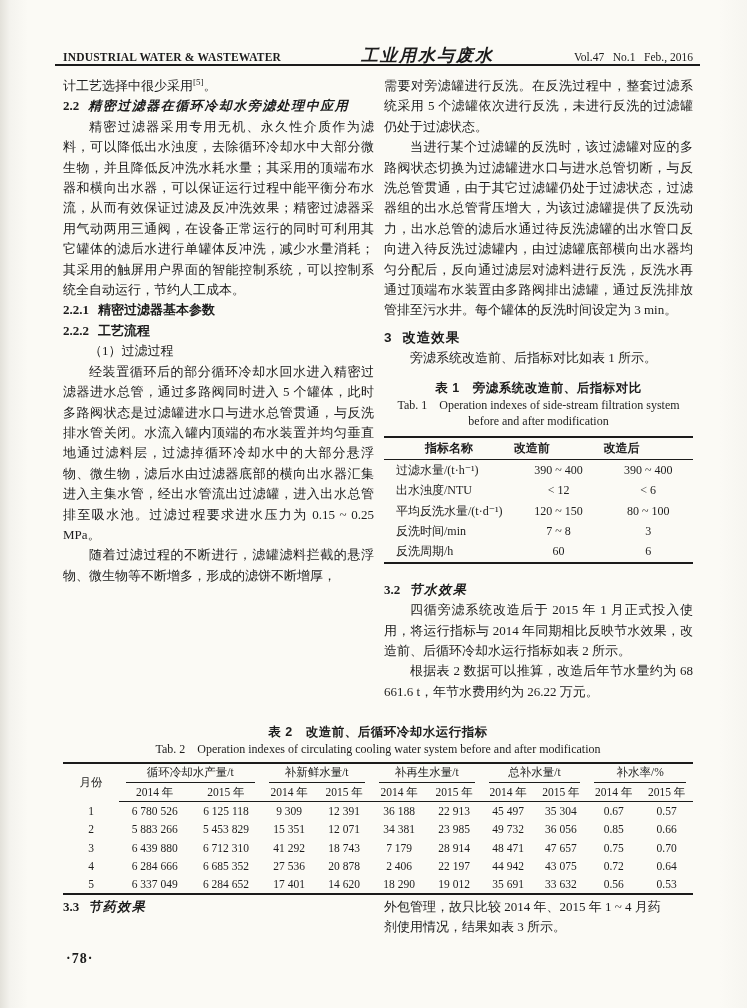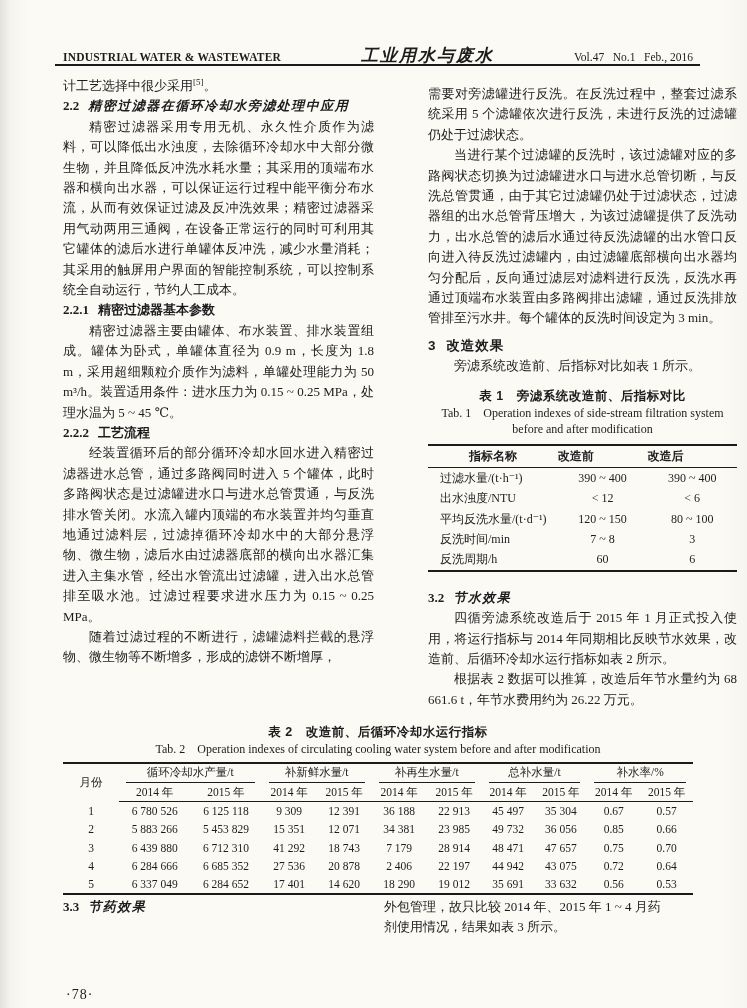--- a/index.html
+++ b/index.html
@@ -15,21 +15,21 @@
   }
   
   .hdr{position:absolute;left:63px;top:44px;width:630px;display:flex;align-items:baseline;justify-content:space-between;}
   .hdr .jen{font-weight:bold;font-size:11.5px;letter-spacing:0.2px;}
   .hdr .jcn{font-weight:bold;font-style:italic;font-size:17px;letter-spacing:2px;font-family:"Liberation Serif","DejaVu Serif",serif;}
   .hdr .iss{font-size:11.5px;white-space:pre;}
   .hrule{position:absolute;left:55px;top:64px;width:645px;border-bottom:2.5px solid #1b1b1b;}
   
   .col{position:absolute;font-size:13px;line-height:20.4px;text-align:justify;}
   .col-left{left:63px;top:76px;width:311px;}
-  .col-right{left:384px;top:84px;width:309px;margin-left:44px;}
+  .col-right{left:384px;top:76px;width:309px;}
   p{margin:0;}
   .ind{text-indent:2em;}
   sup{font-size:9px;line-height:0;}
   .h-kai{font-size:13px;line-height:20.4px;}
   .h-kai .num{font-weight:bold;}
   .h-kai .ttl{font-style:italic;font-weight:bold;margin-left:0.7em;letter-spacing:1.5px;}
   .h-songb{font-weight:bold;font-size:13px;line-height:20.4px;}
   .h-songb .ttl{margin-left:0.7em;}
   .h-hei{font-weight:bold;font-size:13.5px;line-height:20.4px;font-family:"Liberation Sans","DejaVu Sans",sans-serif;margin-top:7px;}
   .h-hei .ttl{margin-left:0.8em;letter-spacing:1px;}
@@ -48,41 +48,41 @@
   .t2{margin-top:5px;border-top:2px solid #1b1b1b;border-bottom:2px solid #1b1b1b;font-size:11.5px;}
   .t2 th{font-weight:normal;padding:0;}
   .t2 .grp div{border-bottom:1px solid #1b1b1b;margin:0 7px;padding:1px 0 2px;}
   .t2 .yrrow th{height:18px;border-bottom:1.6px solid #1b1b1b;}
   .t2 td{height:18.3px;padding:0;text-align:center;}
   .t2 .mon{width:56px;text-align:center;}
   
   .bot{position:absolute;top:897px;font-size:13px;line-height:20.4px;text-align:justify;}
   .bot-left{left:63px;width:311px;}
   .bot-right{left:384px;width:309px;}
-  .pageno{position:absolute;left:66px;top:987px;font-size:14px;letter-spacing:1px;}
+  .pageno{position:absolute;left:66px;top:951px;font-size:14px;letter-spacing:1px;font-weight:bold;}
 </style>
 </head>
 <body>
 
 <div class="page">
 
   <div class="hdr">
     <span class="jen">INDUSTRIAL WATER &amp; WASTEWATER</span>
     <span class="jcn">工业用水与废水</span>
     <span class="iss">Vol.47   No.1   Feb., 2016</span>
   </div>
   <div class="hrule"></div>
 
   <div class="col col-left">
     <p><span>计工艺选择中很少采用</span><sup>[5]</sup><span>。</span></p>
     <p class="h-kai"><span class="num">2.2</span><span class="ttl">精密过滤器在循环冷却水旁滤处理中应用</span></p>
     <p class="ind">精密过滤器采用专用无机、永久性介质作为滤料，可以降低出水浊度，去除循环冷却水中大部分微生物，并且降低反冲洗水耗水量；其采用的顶端布水器和横向出水器，可以保证运行过程中能平衡分布水流，从而有效保证过滤及反冲洗效果；精密过滤器采用气动两用三通阀，在设备正常运行的同时可利用其它罐体的滤后水进行单罐体反冲洗，减少水量消耗；其采用的触屏用户界面的智能控制系统，可以控制系统全自动运行，节约人工成本。</p>
     <p class="h-songb"><span class="num">2.2.1</span><span class="ttl">精密过滤器基本参数</span></p>
-    <p class="ind">精密过滤器主要由罐体、布水装置、排水装置组成。罐体为卧式，单罐体直径为 0.9 m，长度为 1.8 m，采用超细颗粒介质作为滤料，单罐处理能力为 50 m³/h。装置适用条件：进水压力为 0.15 ~ 0.25 MPa，处理水温为 5 ~ 45 ℃。</p>
     <p class="h-songb"><span class="num">2.2.2</span><span class="ttl">工艺流程</span></p>
+    <p class="ind">（1）过滤过程</p>
     <p class="ind">经装置循环后的部分循环冷却水回水进入精密过滤器进水总管，通过多路阀同时进入 5 个罐体，此时多路阀状态是过滤罐进水口与进水总管贯通，与反洗排水管关闭。水流入罐内顶端的布水装置并均匀垂直地通过滤料层，过滤掉循环冷却水中的大部分悬浮物、微生物，滤后水由过滤器底部的横向出水器汇集进入主集水管，经出水管流出过滤罐，进入出水总管排至吸水池。过滤过程要求进水压力为 0.15 ~ 0.25 MPa。</p>
     <p class="ind">随着过滤过程的不断进行，滤罐滤料拦截的悬浮物、微生物等不断增多，形成的滤饼不断增厚，</p>
   </div>
 
   <div class="col col-right">
     <p>需要对旁滤罐进行反洗。在反洗过程中，整套过滤系统采用 5 个滤罐依次进行反洗，未进行反洗的过滤罐仍处于过滤状态。</p>
     <p class="ind">当进行某个过滤罐的反洗时，该过滤罐对应的多路阀状态切换为过滤罐进水口与进水总管切断，与反洗总管贯通，由于其它过滤罐仍处于过滤状态，过滤器组的出水总管背压增大，为该过滤罐提供了反洗动力，出水总管的滤后水通过待反洗滤罐的出水管口反向进入待反洗过滤罐内，由过滤罐底部横向出水器均匀分配后，反向通过滤层对滤料进行反洗，反洗水再通过顶端布水装置由多路阀排出滤罐，通过反洗排放管排至污水井。每个罐体的反洗时间设定为 3 min。</p>
     <p class="h-hei"><span class="num">3</span><span class="ttl">改造效果</span></p>
     <p class="ind">旁滤系统改造前、后指标对比如表 1 所示。</p>
 

